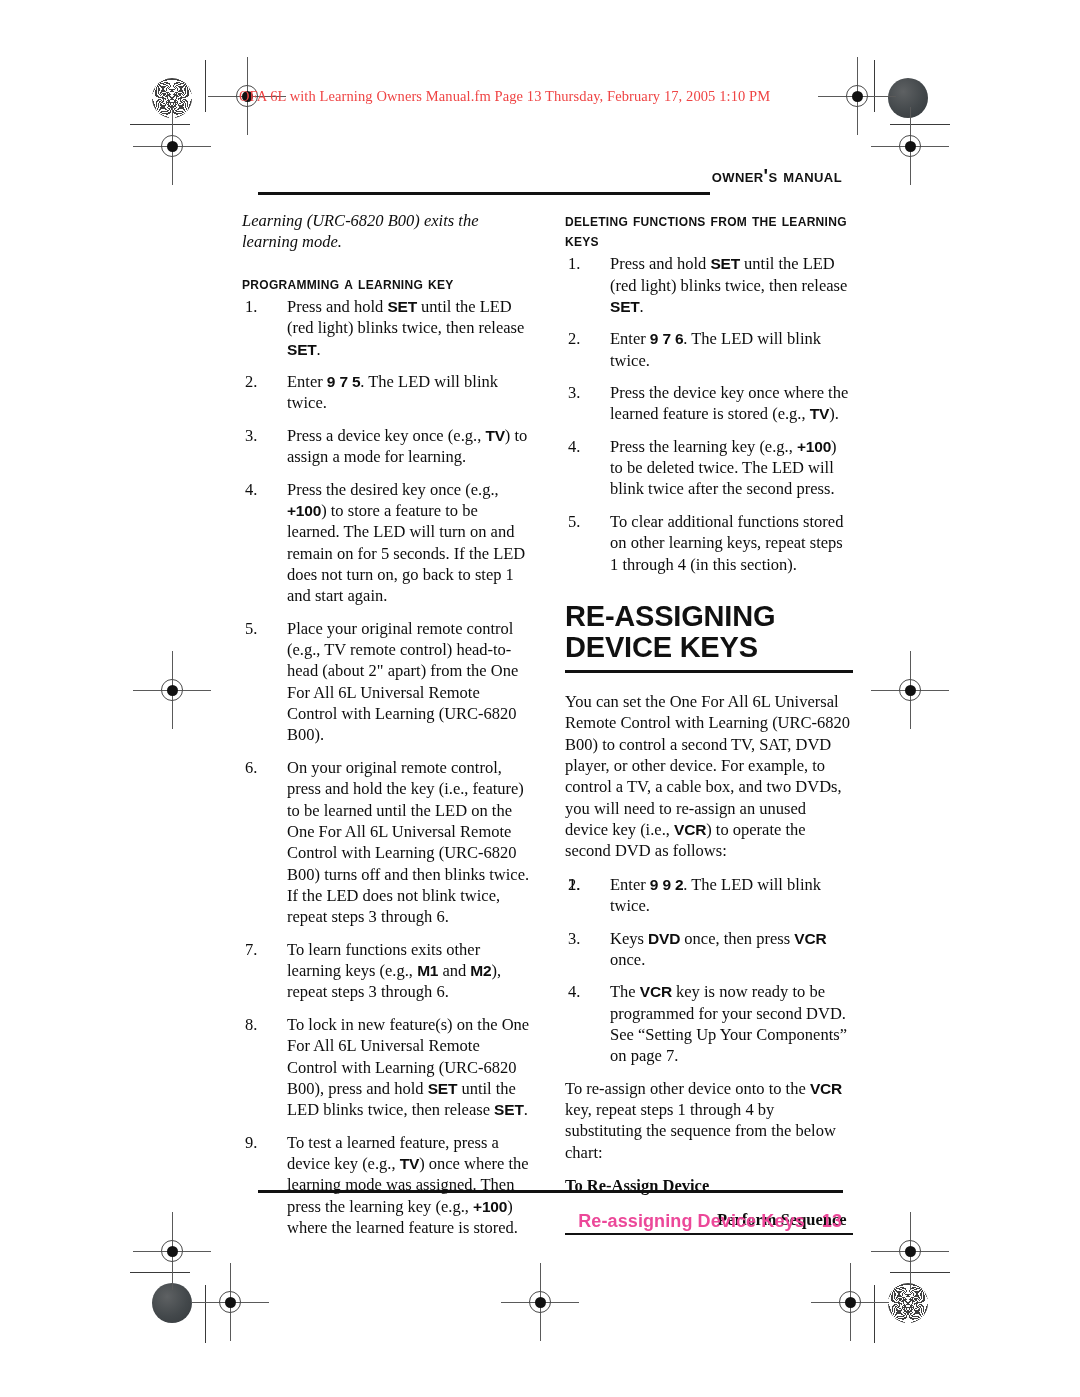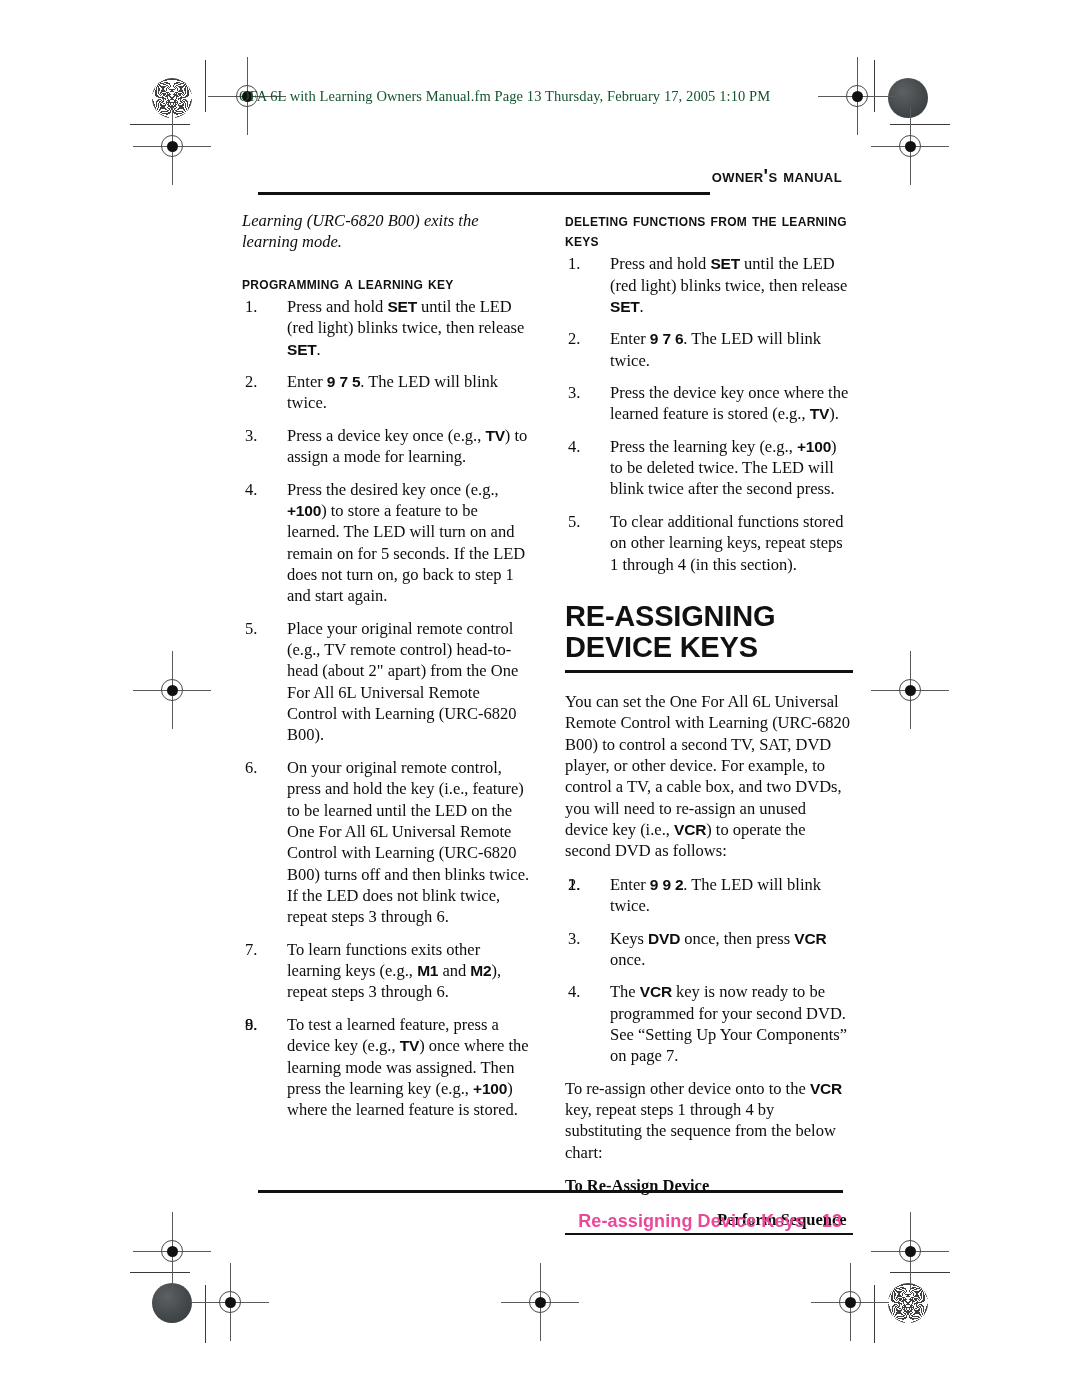--- a/index.html
+++ b/index.html
@@ -79,21 +79,21 @@
 
   
   .fileinfo {
     position: absolute;
     left: 239px;
     top: 88px;
     font-family: "Liberation Serif", serif;
     font-size: 14.5px;
     letter-spacing: 0.1px;
     white-space: nowrap;
-    color: #14532d;
+    color: #ef4444;
   }
 
   
   .page {
     position: absolute;
     left: 0; top: 0;
     width: 1080px; height: 1224px;
   }
 
   .running-head {
@@ -331,21 +331,21 @@
     <p class="intro-italic">Learning (URC-6820 B00) exits the learning mode.</p>
     <h3 class="sec-head">Programming a Learning Key</h3>
     <ol class="steps" id="left-steps">
         <li><span class="num">1.</span><span><span>Press and hold </span><span class="key">SET</span><span> until the LED (red light) blinks twice, then release </span><span class="key">SET</span><span>.</span></span></li>
         <li><span class="num">2.</span><span><span>Enter </span><span class="key">9 7 5</span><span>. The LED will blink twice.</span></span></li>
         <li><span class="num">3.</span><span><span>Press a device key once (e.g., </span><span class="key">TV</span><span>) to assign a mode for learning.</span></span></li>
         <li><span class="num">4.</span><span><span>Press the desired key once (e.g., </span><span class="key">+100</span><span>) to store a feature to be learned. The LED will turn on and remain on for 5 seconds. If the LED does not turn on, go back to step 1 and start again.</span></span></li>
         <li><span class="num">5.</span><span><span>Place your original remote control (e.g., TV remote control) head-to-head (about 2" apart) from the One For All 6L Universal Remote Control with Learning (URC-6820 B00).</span></span></li>
         <li><span class="num">6.</span><span><span>On your original remote control, press and hold the key (i.e., feature) to be learned until the LED on the One For All 6L Universal Remote Control with Learning (URC-6820 B00) turns off and then blinks twice. If the LED does not blink twice, repeat steps 3 through 6.</span></span></li>
         <li><span class="num">7.</span><span><span>To learn functions exits other learning keys (e.g., </span><span class="key">M1</span><span> and </span><span class="key">M2</span><span>), repeat steps 3 through 6.</span></span></li>
-        <li><span class="num">8.</span></li>
+        <li><span class="num">8.</span><span><span>To lock in new feature(s) on the One For All 6L Universal Remote Control with Learning (URC-6820 B00), press and hold </span><span class="key">SET</span><span> until the LED blinks twice, then release </span><span class="key">SET</span><span>.</span></span></li>
         <li><span class="num">9.</span><span><span>To test a learned feature, press a device key (e.g., </span><span class="key">TV</span><span>) once where the learning mode was assigned. Then press the learning key (e.g., </span><span class="key">+100</span><span>) where the learned feature is stored.</span></span></li>
       </ol>
   </div>
 
   <div class="col col-right">
     <h3 class="sec-head">Deleting Functions from the Learning Keys</h3>
     <ol class="steps" id="delete-steps">
         <li><span class="num">1.</span><span><span>Press and hold </span><span class="key">SET</span><span> until the LED (red light) blinks twice, then release </span><span class="key">SET</span><span>.</span></span></li>
         <li><span class="num">2.</span><span><span>Enter </span><span class="key">9 7 6</span><span>. The LED will blink twice.</span></span></li>
         <li><span class="num">3.</span><span><span>Press the device key once where the learned feature is stored (e.g., </span><span class="key">TV</span><span>).</span></span></li>

